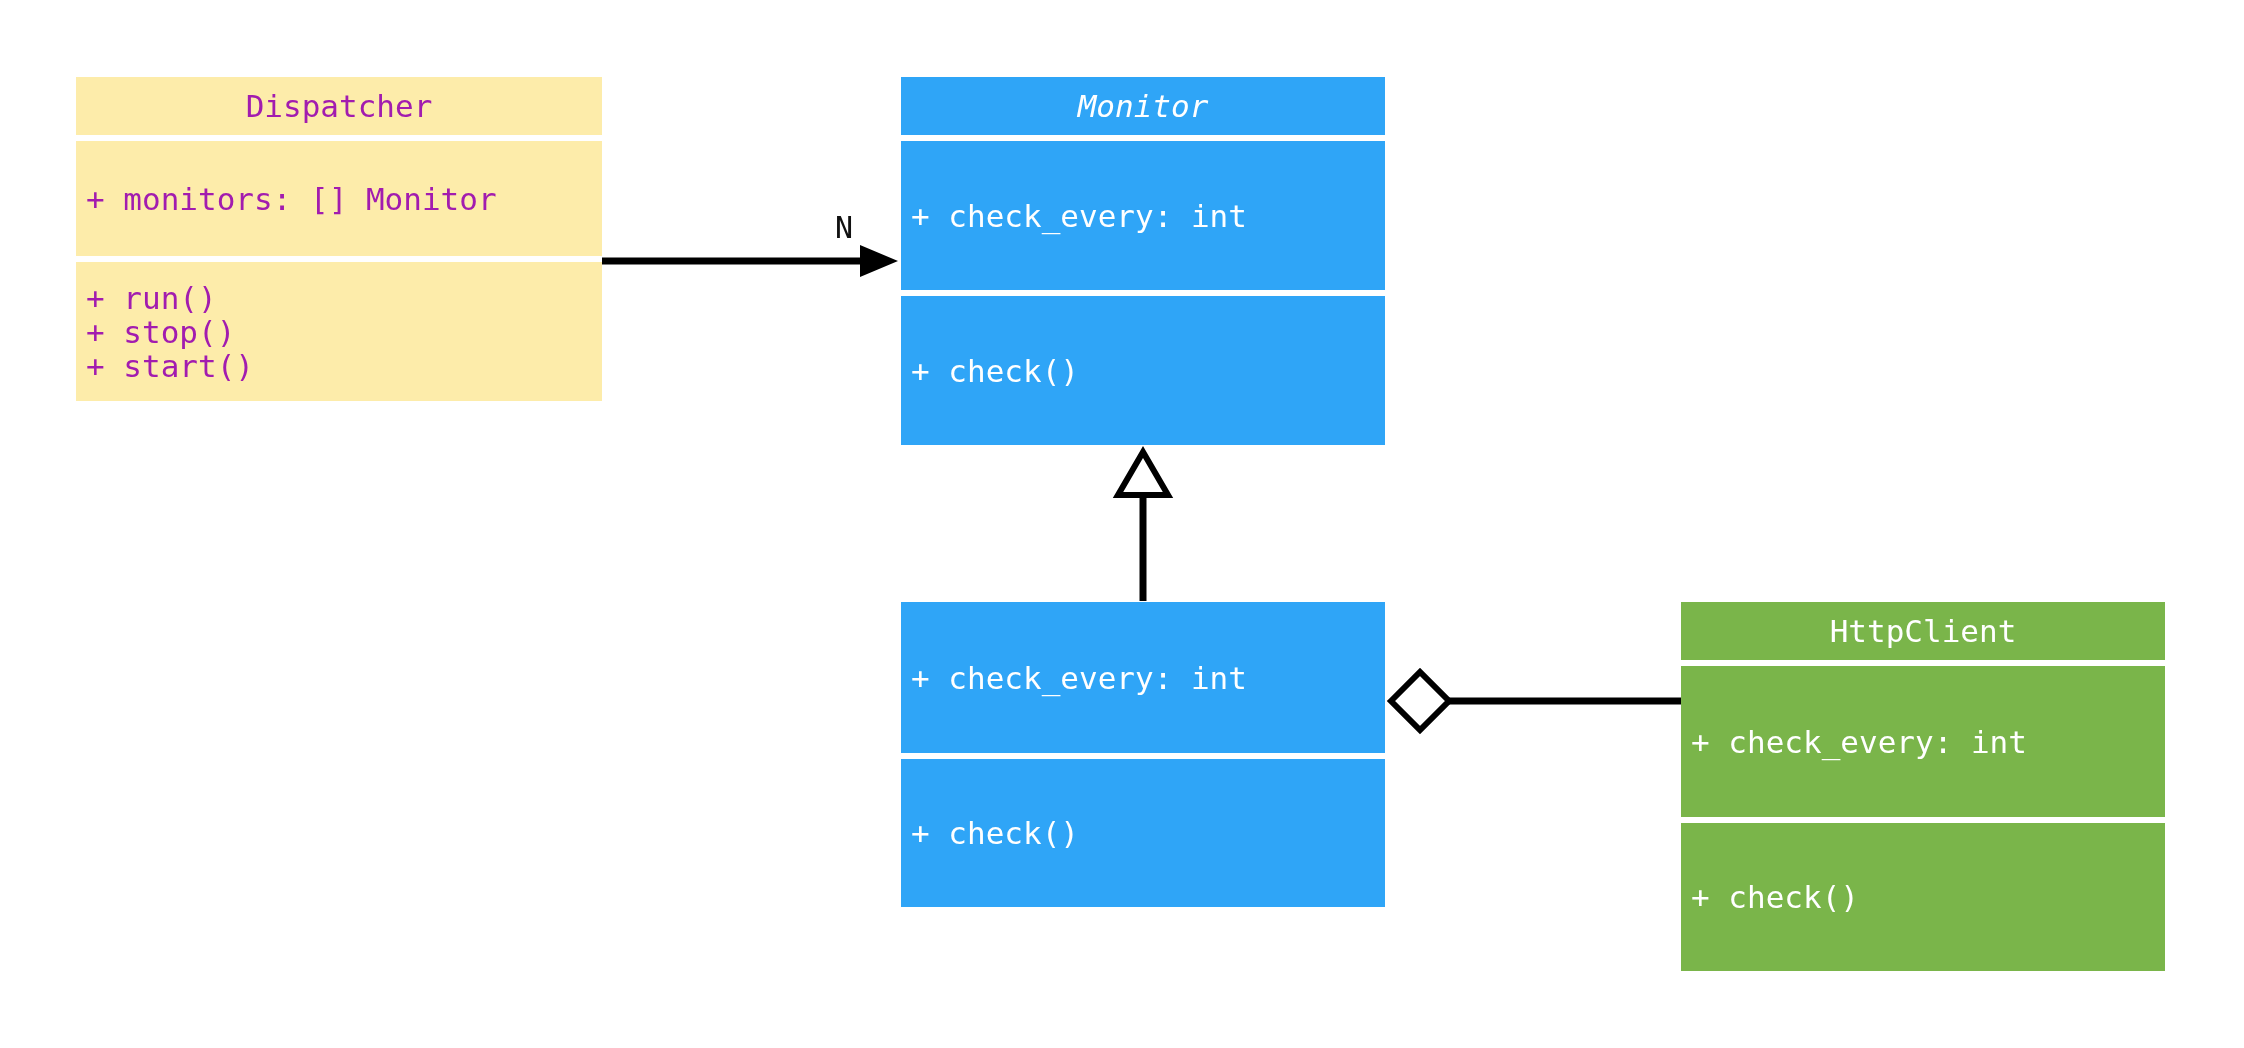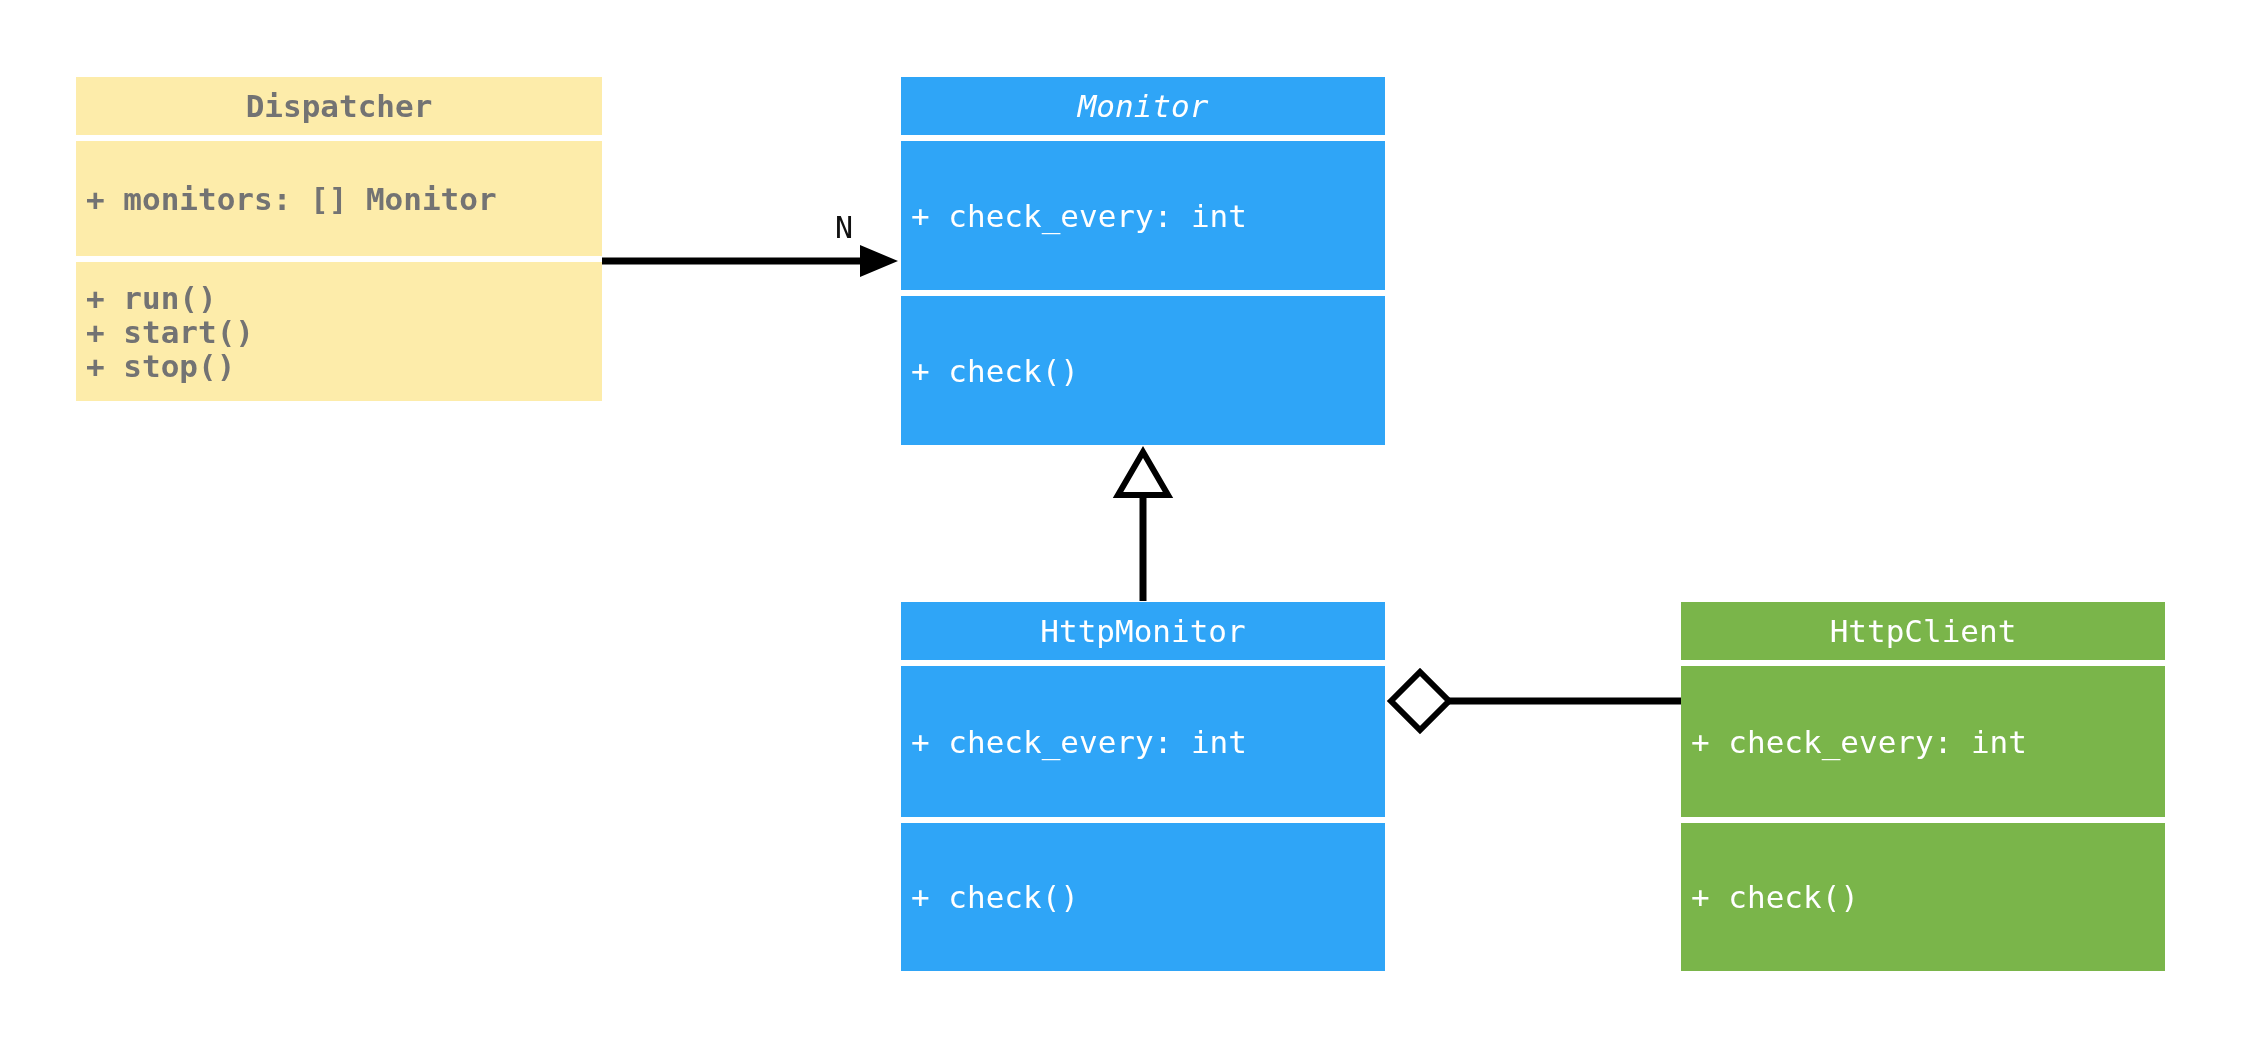--- a/index.html
+++ b/index.html
@@ -36,21 +36,21 @@
     font-size: 31px;
   }
   .sec.title.abstract {
     font-style: italic;
   }
   .line {
     padding-left: 10px;
     line-height: 34px;
     white-space: pre;
   }
-  .fill-yellow { background: var(--dispatcher-fill); color: #737373; font-weight: bold; }
+  .fill-yellow { background: var(--dispatcher-fill); color: #a21caf; }
   .fill-blue   { background: var(--monitor-fill);   color: #ffffff; }
   .fill-green  { background: var(--client-fill);    color: #ffffff; }
   .relations-svg {
     position: absolute;
     left: 0;
     top: 0;
     width: 2244px;
     height: 1048px;
     pointer-events: none;
   }
@@ -70,37 +70,36 @@
 
 <div class="canvas">
 
   <div class="uml-class" style="left:76px; top:77px; width:526px;">
     <div class="sec title fill-yellow" style="height:58px">Dispatcher</div>
     <div class="sec fill-yellow" style="height:115px">
       <div class="line">+ monitors: [] Monitor</div>
     </div>
     <div class="sec fill-yellow" style="height:139px">
       <div class="line">+ run()</div>
+      <div class="line">+ stop()</div>
       <div class="line">+ start()</div>
-      <div class="line">+ stop()</div>
     </div>
   </div>
 
   <div class="uml-class" style="left:901px; top:77px; width:484px;">
     <div class="sec title abstract fill-blue" style="height:58px">Monitor</div>
     <div class="sec fill-blue" style="height:149px">
       <div class="line">+ check_every: int</div>
     </div>
     <div class="sec fill-blue" style="height:149px">
       <div class="line">+ check()</div>
     </div>
   </div>
 
   <div class="uml-class" style="left:901px; top:602px; width:484px;">
-    <div class="sec title fill-blue" style="height:58px">HttpMonitor</div>
     <div class="sec fill-blue" style="height:151px">
       <div class="line">+ check_every: int</div>
     </div>
     <div class="sec fill-blue" style="height:148px">
       <div class="line">+ check()</div>
     </div>
   </div>
 
   <div class="uml-class" style="left:1681px; top:602px; width:484px;">
     <div class="sec title fill-green" style="height:58px">HttpClient</div>

